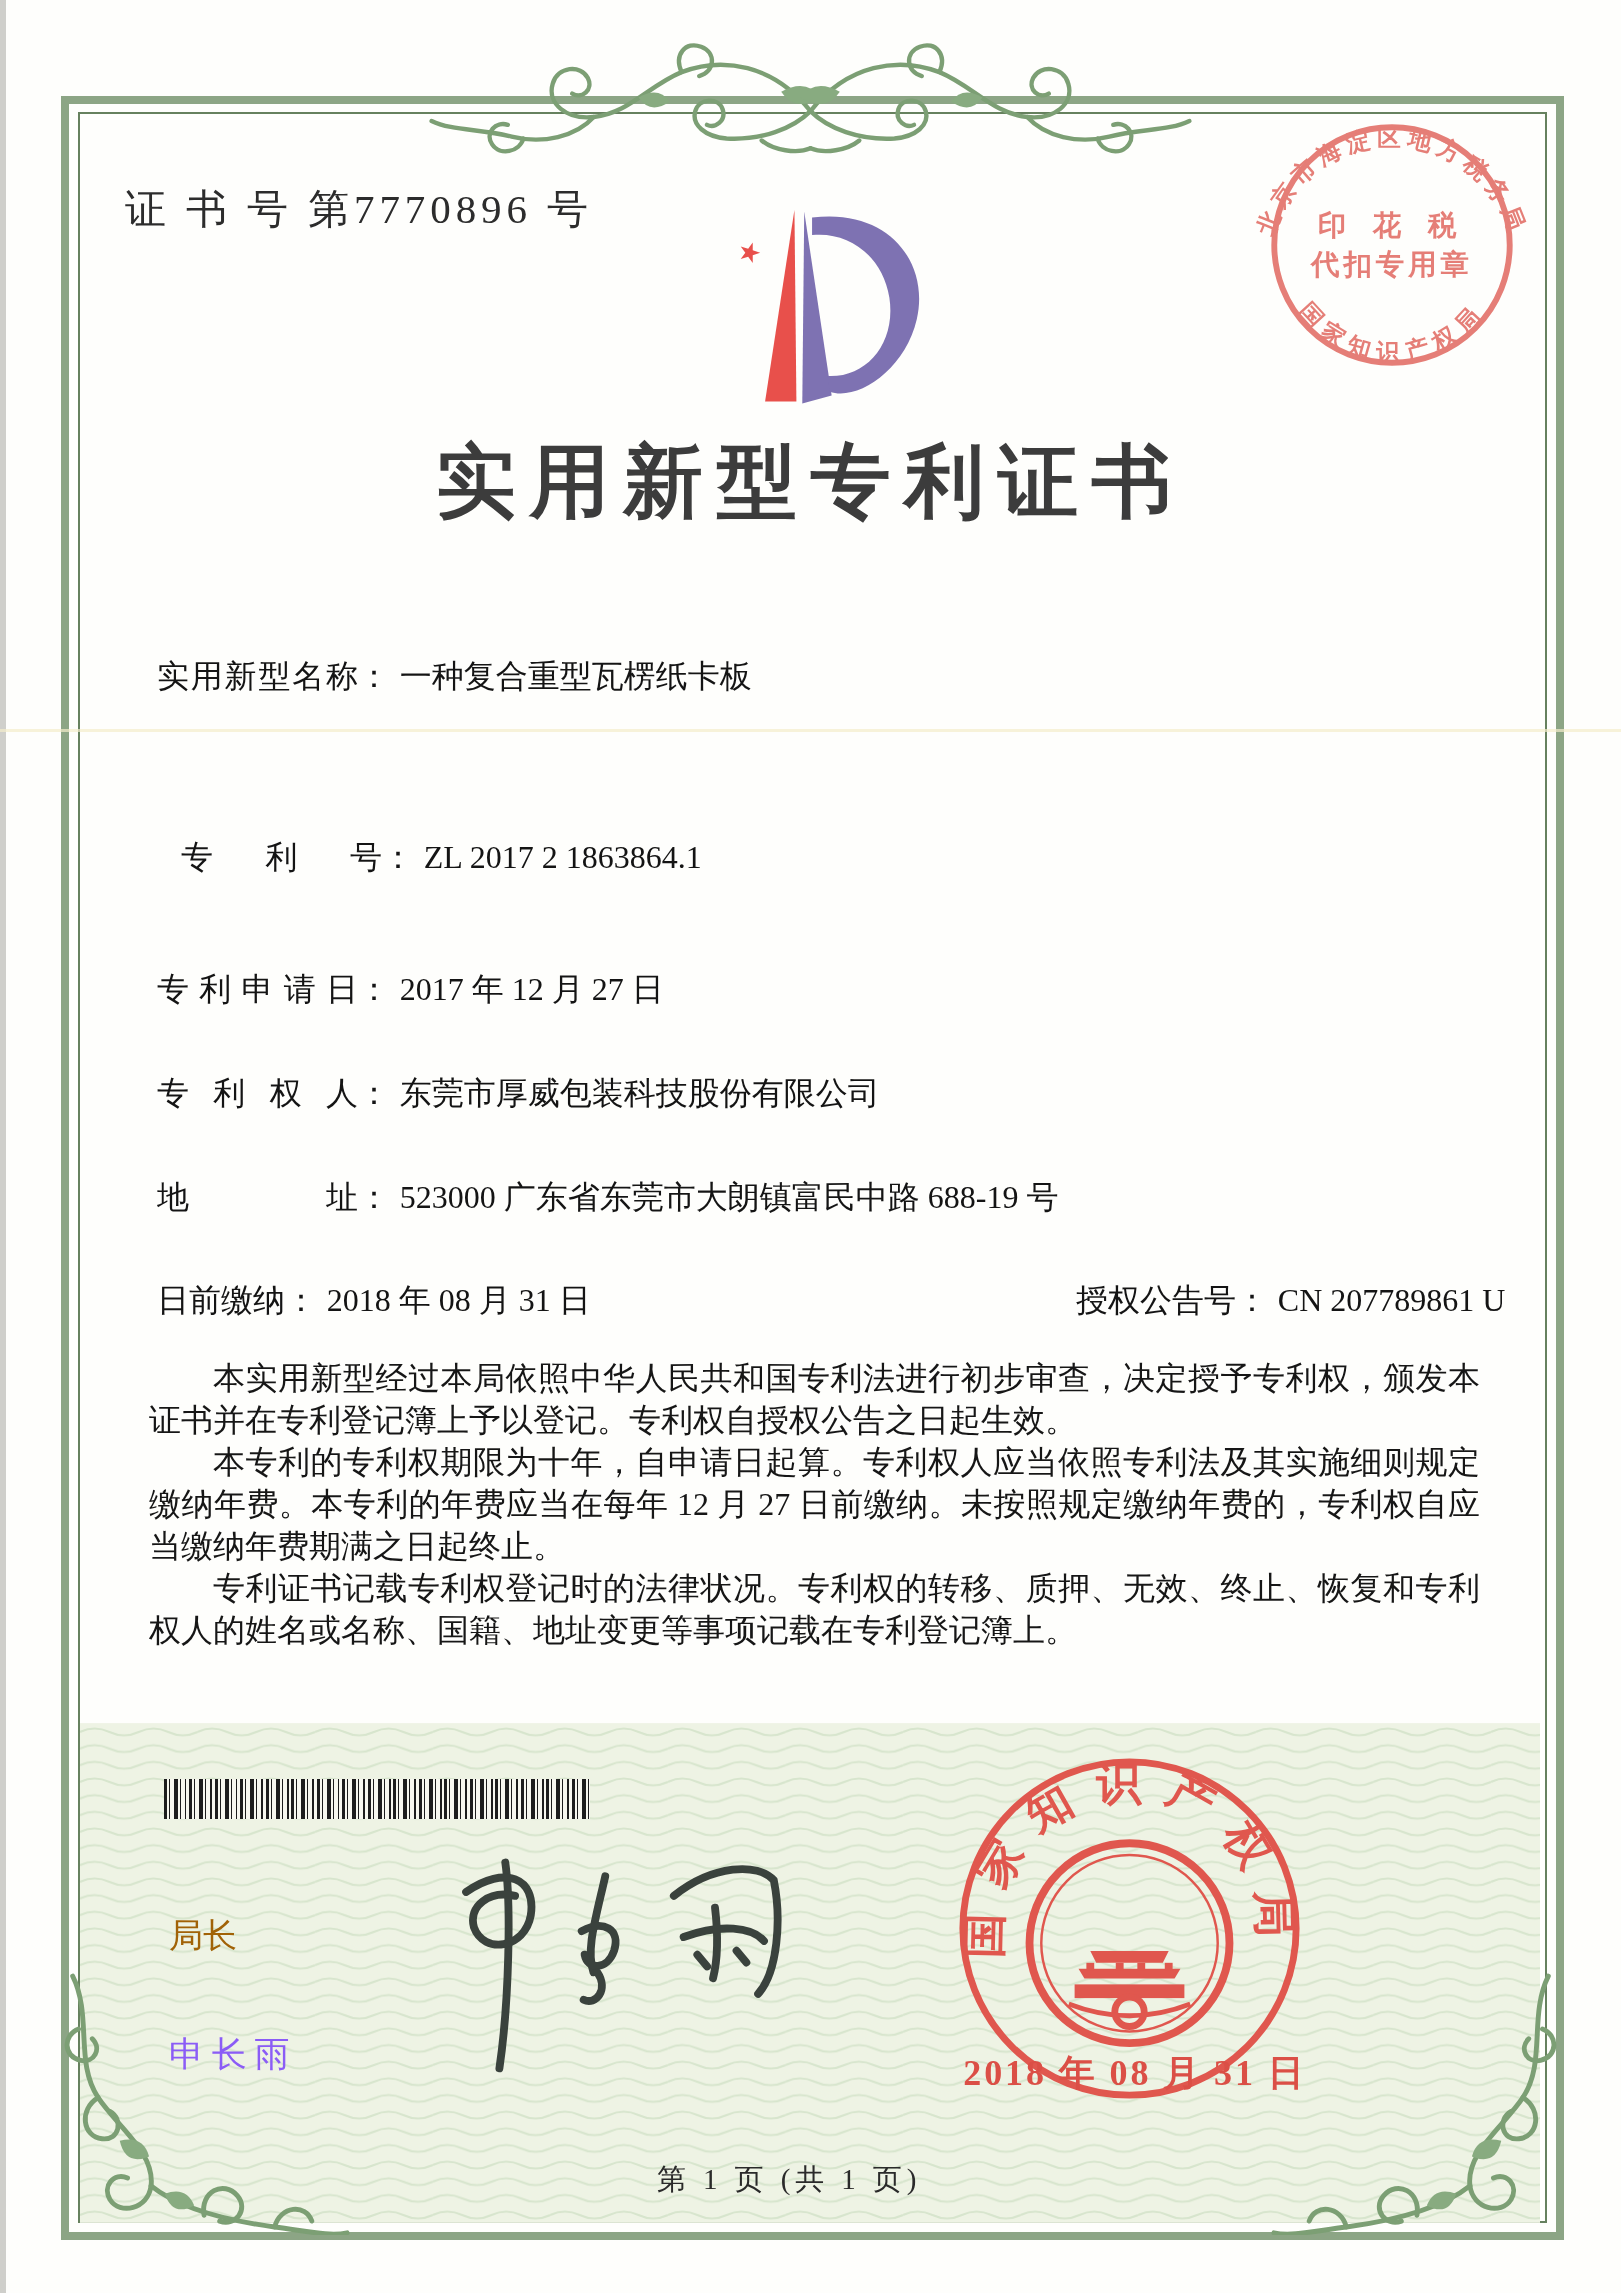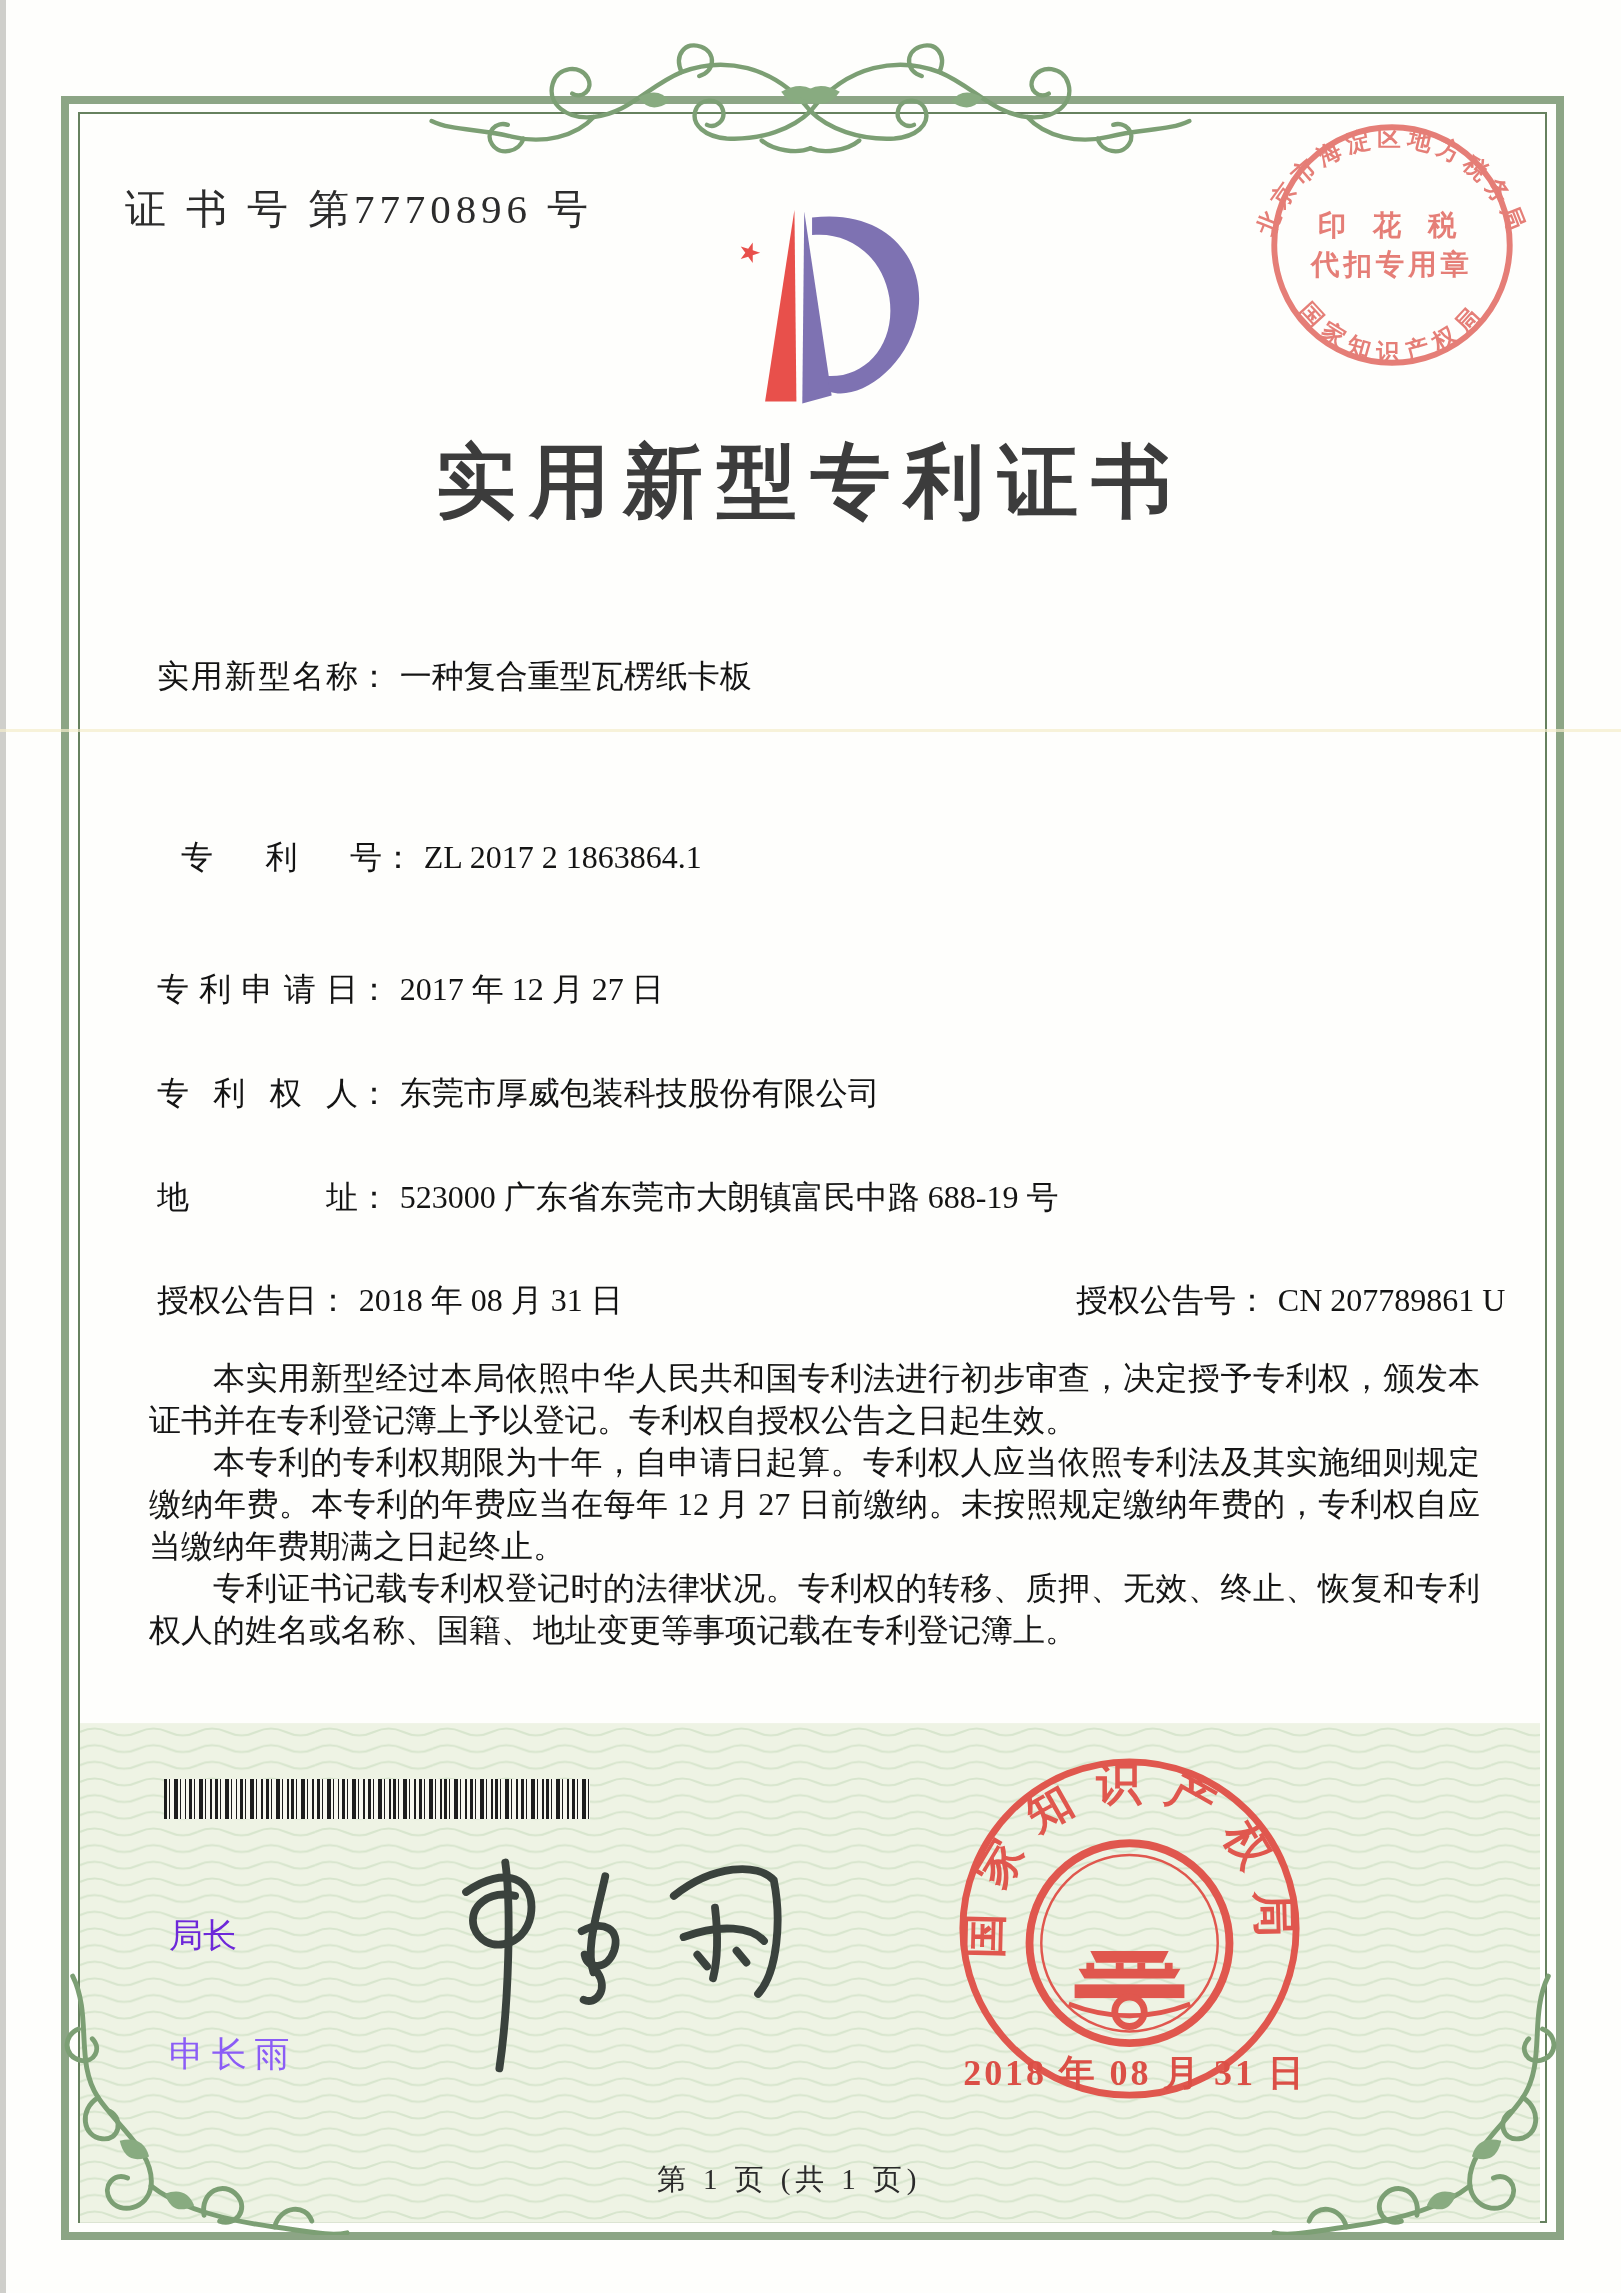--- a/index.html
+++ b/index.html
@@ -32,21 +32,21 @@
   .body-text{position:absolute;left:149px;top:1357px;width:1331px;
              font-size:32px;line-height:42px;text-align:justify;color:#161616;}
   .body-text p{margin:0;text-indent:2em;}
   
   .wave-strip{position:absolute;left:80px;top:1723px;width:1460px;height:500px;}
   .barcode{position:absolute;left:164px;top:1779px;width:426px;height:40px;
     background:repeating-linear-gradient(90deg,
       #1d1d1d 0 2.9px,#f7f7ef 2.9px 4.9px,#1d1d1d 4.9px 5.9px,#f7f7ef 5.9px 9.8px,
       #1d1d1d 9.8px 13.7px,#f7f7ef 13.7px 15.7px,#1d1d1d 15.7px 16.7px,#f7f7ef 16.7px 20.6px,
       #1d1d1d 20.6px 22.5px,#f7f7ef 22.5px 25.5px);}
-  .official-title{position:absolute;left:169px;top:1913px;font-size:34px;color:#6d28d9;}
+  .official-title{position:absolute;left:169px;top:1913px;font-size:34px;color:#a16207;}
   .official-name{position:absolute;left:169px;top:2031px;font-size:35px;letter-spacing:7.8px;color:#8b5cf6;}
   .signature{position:absolute;left:421px;top:1835px;}
   .seal{position:absolute;left:956px;top:1755px;}
   .seal-date{position:absolute;left:939px;top:2049px;width:392px;text-align:center;
              font-size:36px;letter-spacing:2.9px;color:#db4f46;font-weight:bold;}
   .footer{position:absolute;left:617px;top:2160px;font-size:29px;letter-spacing:4.9px;color:#2a2a2a;margin-left:40px;}
   .tax-stamp{position:absolute;left:1237px;top:90px;opacity:.92;}
   .logo{position:absolute;left:663px;top:194px;}
 </style>
 </head>
@@ -164,21 +164,21 @@
   <div class="field-row" style="top:968px;">
     <span class="flabel">专利申请日</span><span class="fcolon">：</span><span class="fvalue">2017 年 12 月 27 日</span>
   </div>
   <div class="field-row" style="top:1072px;">
     <span class="flabel">专利权人</span><span class="fcolon">：</span><span class="fvalue">东莞市厚威包装科技股份有限公司</span>
   </div>
   <div class="field-row" style="top:1176px;">
     <span class="flabel">地址</span><span class="fcolon">：</span><span class="fvalue">523000 广东省东莞市大朗镇富民中路 688-19 号</span>
   </div>
   <div class="field-row" style="top:1279px;width:1329px;">
-    <span class="plain-label">授权公告日</span><span class="fcolon">：</span><span class="fvalue">2018 年 08 月 31 日</span>
+    <span class="plain-label">日前缴纳</span><span class="fcolon">：</span><span class="fvalue">2018 年 08 月 31 日</span>
     <span class="row7-right">
       <span class="plain-label">授权公告号</span><span class="fcolon">：</span><span class="fvalue">CN 207789861 U</span>
     </span>
   </div>
 
   <div class="body-text">
     <p>本实用新型经过本局依照中华人民共和国专利法进行初步审查，决定授予专利权，颁发本证书并在专利登记簿上予以登记。专利权自授权公告之日起生效。</p>
     <p>本专利的专利权期限为十年，自申请日起算。专利权人应当依照专利法及其实施细则规定缴纳年费。本专利的年费应当在每年 12 月 27 日前缴纳。未按照规定缴纳年费的，专利权自应当缴纳年费期满之日起终止。</p>
     <p>专利证书记载专利权登记时的法律状况。专利权的转移、质押、无效、终止、恢复和专利权人的姓名或名称、国籍、地址变更等事项记载在专利登记簿上。</p>
   </div>

